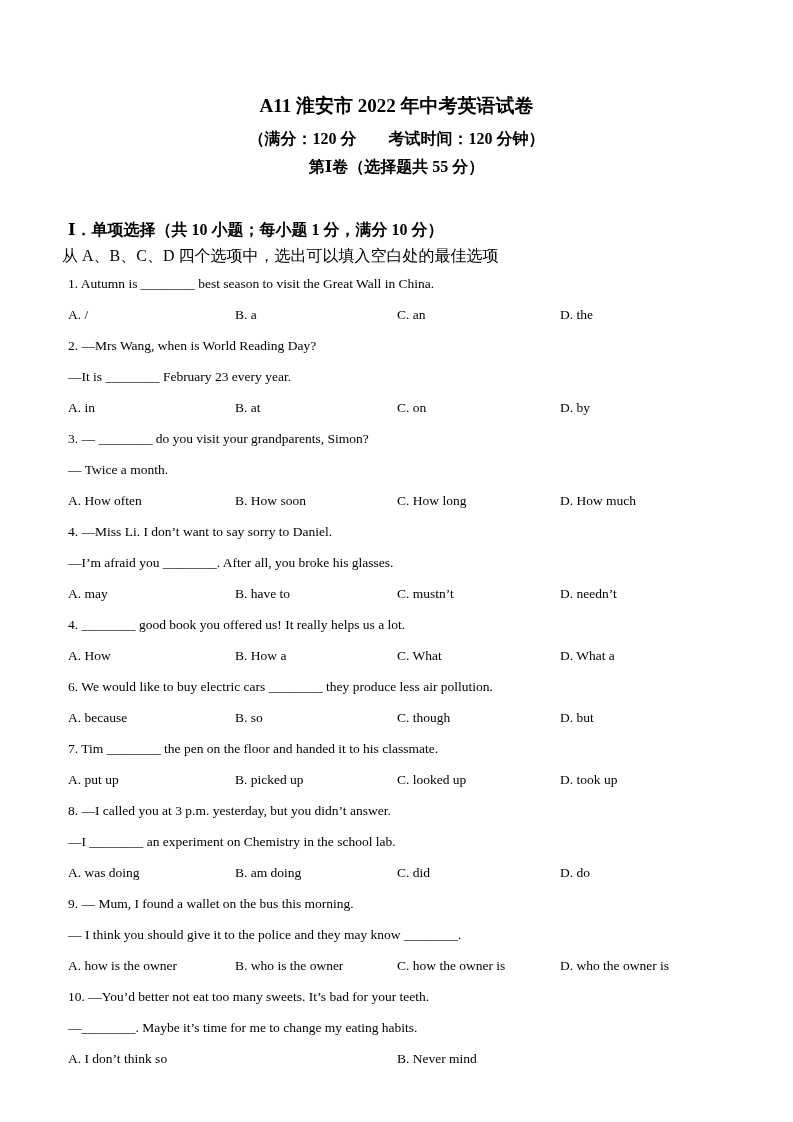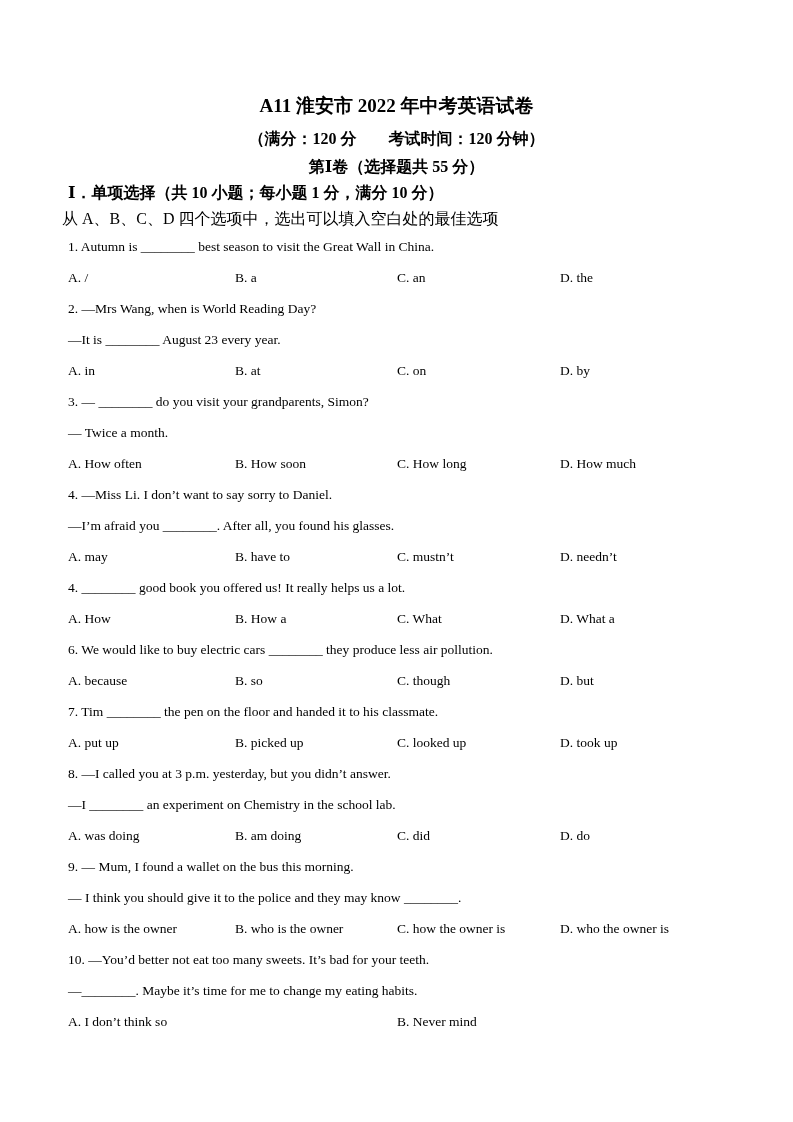--- a/index.html
+++ b/index.html
@@ -33,20 +33,21 @@
     text-align: center;
     font-weight: bold;
     font-size: 16px;
     line-height: 26px;
     margin-left: -8px;
   }
   .section-heading {
     font-weight: bold;
     font-size: 16px;
     line-height: 26px;
+    margin-top: 37px;
   }
   .section-instruction {
     font-weight: normal;
     font-size: 16px;
     line-height: 25px;
     margin-left: -6px;
   }
   .line {
     font-size: 13.5px;
     line-height: 31px;
@@ -77,21 +78,21 @@
     <div class="line opts">
       <span class="opt">A. /</span>
       <span class="opt">B. a</span>
       <span class="opt">C. an</span>
       <span class="opt">D. the</span>
     </div>
   </div>
 
   <div>
     <div class="line">2. —Mrs Wang, when is World Reading Day?</div>
-    <div class="line">—It is ________ August 23 every year.</div>
+    <div class="line">—It is ________ February 23 every year.</div>
     <div class="line opts">
       <span class="opt">A. in</span>
       <span class="opt">B. at</span>
       <span class="opt">C. on</span>
       <span class="opt">D. by</span>
     </div>
   </div>
 
   <div>
     <div class="line">3. — ________ do you visit your grandparents, Simon?</div>
@@ -99,21 +100,21 @@
     <div class="line opts">
       <span class="opt">A. How often</span>
       <span class="opt">B. How soon</span>
       <span class="opt">C. How long</span>
       <span class="opt">D. How much</span>
     </div>
   </div>
 
   <div>
     <div class="line">4. —Miss Li. I don’t want to say sorry to Daniel.</div>
-    <div class="line">—I’m afraid you ________. After all, you found his glasses.</div>
+    <div class="line">—I’m afraid you ________. After all, you broke his glasses.</div>
     <div class="line opts">
       <span class="opt">A. may</span>
       <span class="opt">B. have to</span>
       <span class="opt">C. mustn’t</span>
       <span class="opt">D. needn’t</span>
     </div>
   </div>
 
   <div>
     <div class="line">4. ________ good book you offered us! It really helps us a lot.</div>

